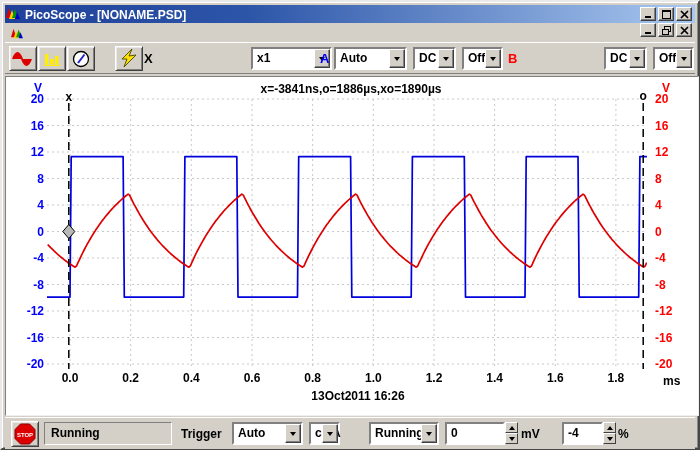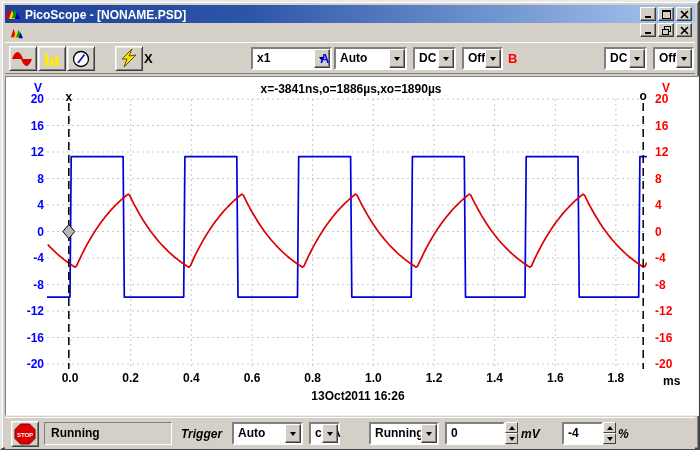--- a/index.html
+++ b/index.html
@@ -63,21 +63,21 @@
   
   .statusbar { position:absolute; left:3px; top:415px; right:3px; height:32px;
                background:#d4d0c8; border-top:1px solid #fff; }
   .stop-btn { position:absolute; left:6px; top:3px; width:28px; height:26px; background:#d4d0c8;
               border:1px solid; border-color:#fff #404040 #404040 #fff;
               box-shadow: inset 1px 1px 0 #e8e8e8, inset -1px -1px 0 #808080;
               display:flex; align-items:center; justify-content:center; }
   .status-panel { position:absolute; left:39px; top:4px; width:128px; height:23px; background:#d4d0c8;
                   border:1px solid; border-color:#808080 #fff #fff #808080; }
   .status-text { position:absolute; left:6px; top:3px; font-weight:bold; font-size:12px; }
-  .sb-label { position:absolute; top:9px; font-weight:bold; font-size:12px;font-style:italic; }
+  .sb-label { position:absolute; top:9px; font-weight:bold; font-size:12px; }
   .spin { position:absolute; top:4px; height:23px; background:#fff;
           border:2px solid; border-color:#808080 #fff #fff #808080; }
   .spin-value { position:absolute; left:4px; top:2px; font-weight:bold; font-size:12px; }
   .updown { position:absolute; top:4px; width:13px; height:23px; }
   .ud { position:absolute; left:0; width:13px; height:11px; background:#d4d0c8;
         border:1px solid; border-color:#fff #404040 #404040 #fff;
         display:flex; align-items:center; justify-content:center; }
 </style>
 </head>
 <body>

